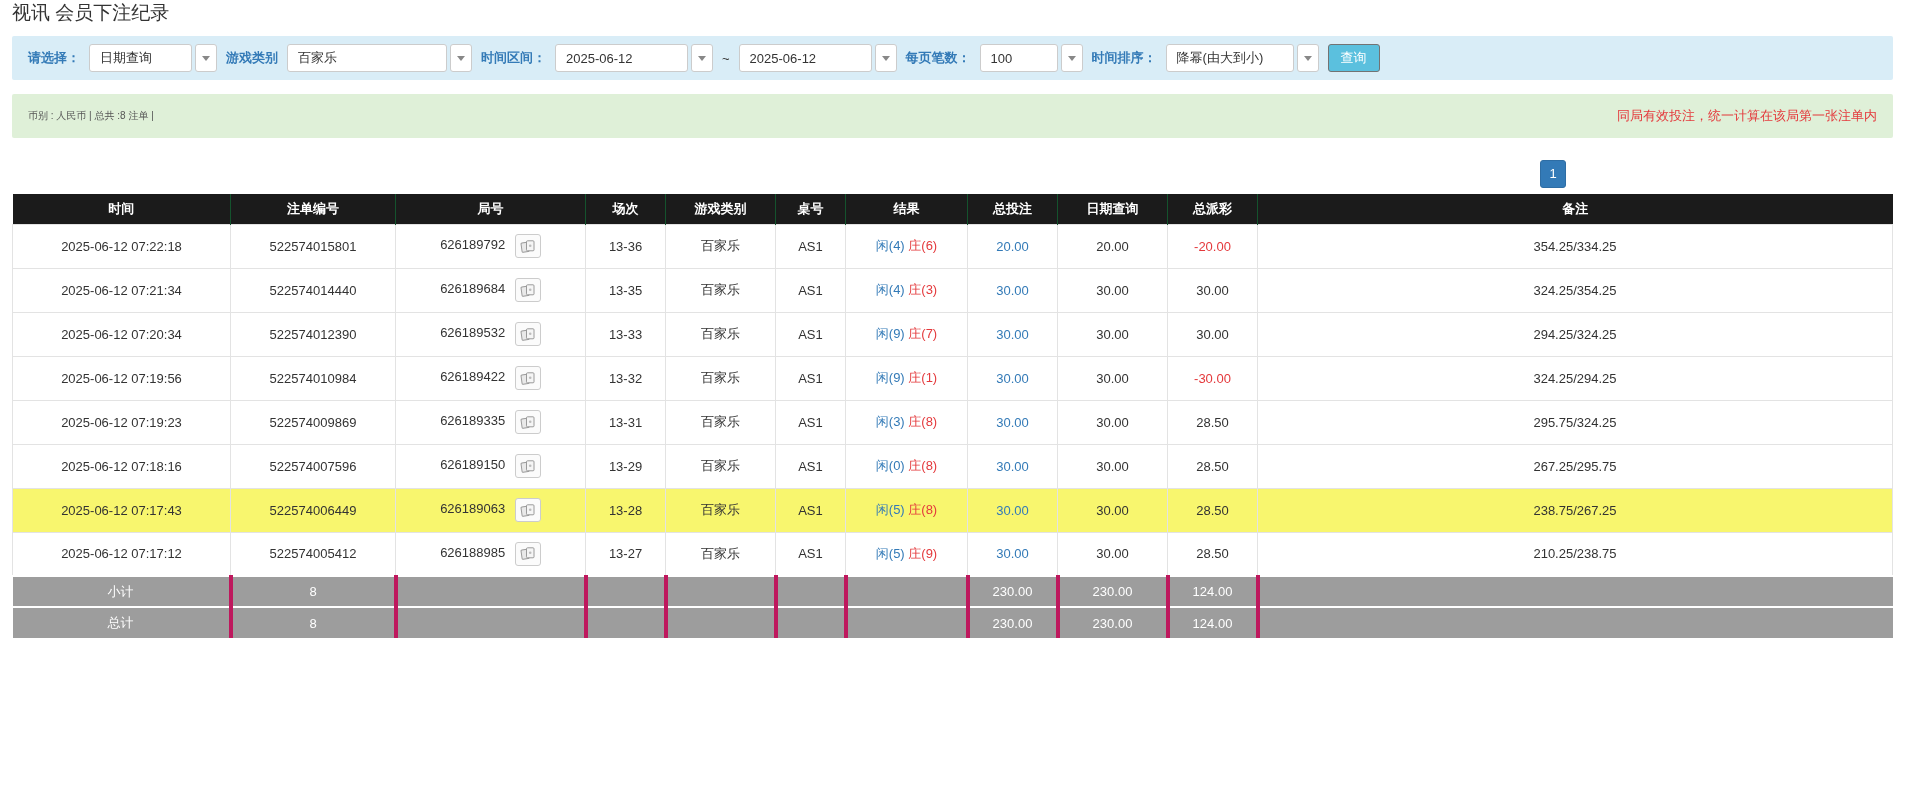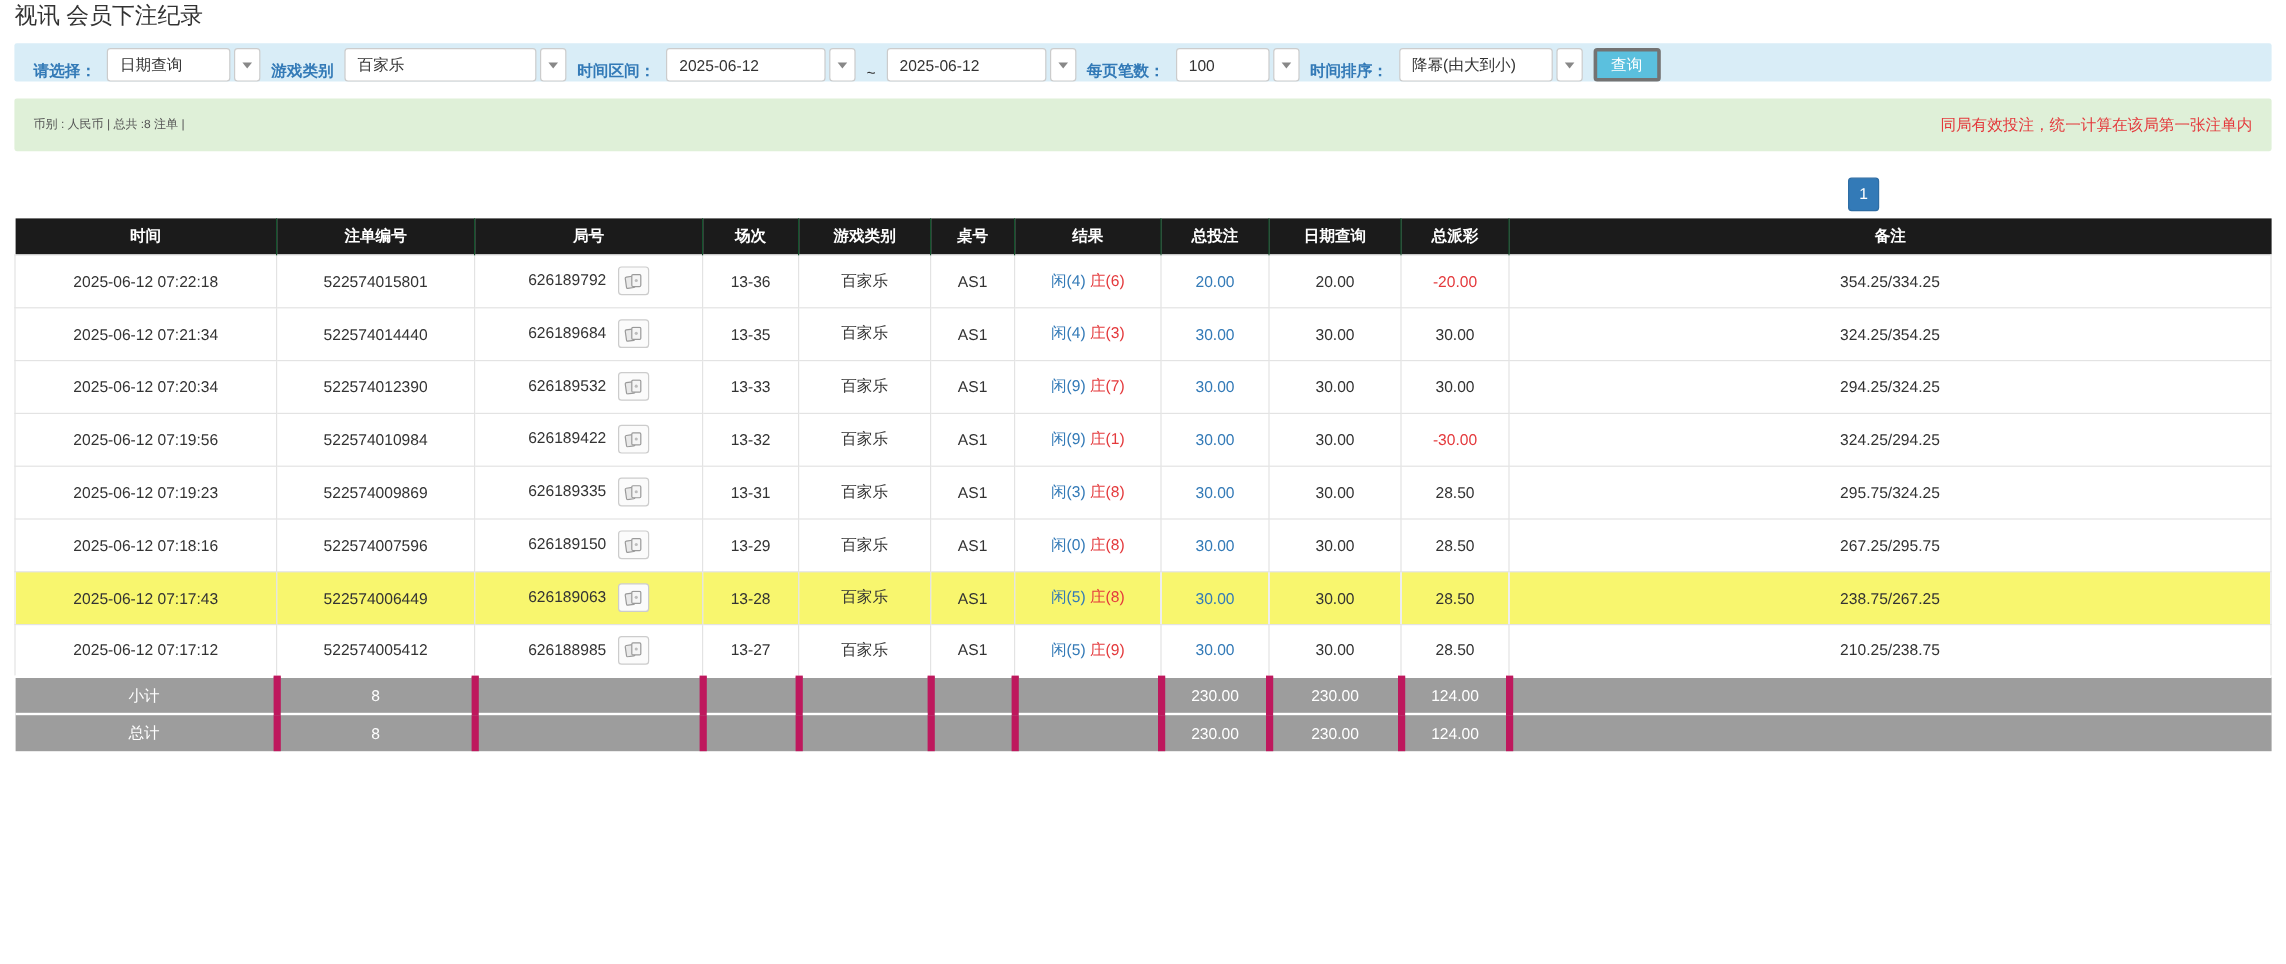--- a/index.html
+++ b/index.html
@@ -14,23 +14,23 @@
     overflow: hidden;
   }
   .page-title {
     font-size: 19px;
     font-weight: 500;
     color: #333;
     margin: 0 0 10px;
   }
   .filter-bar {
     background: var(--filter-bg, #d9edf7);
-    height: 32px;
+    height: 44px;
     display: flex;
-    align-items: flex-end;
+    align-items: center;
     gap: 9px;
     padding: 0 16px;
     border-radius: 2px;
   }
   .filter-label {
     color: var(--accent-blue, #337ab7);
     font-weight: bold;
     font-size: 13px;
     white-space: nowrap;
   }
@@ -65,21 +65,21 @@
   }
   .w-select { min-width: 103px; }
   .w-game   { min-width: 160px; }
   .w-date   { min-width: 133px; }
   .w-per    { min-width: 78px;  }
   .w-sort   { min-width: 128px; }
   .tilde { font-size: 13px; color: #333; }
   .btn-search {
     background: var(--button-cyan, #5bc0de);
     color: #fff;
-    border: 3px solid #737373;
+    border: 1px solid #737373;
     border-radius: 3px;
     height: 28px;
     padding: 0 12px;
     font-size: 13px;
     cursor: pointer;
     font-family: inherit;
   }
   .summary-bar {
     background: var(--summary-bg, #dff0d8);
     height: 44px;
@@ -139,21 +139,21 @@
   tbody tr.highlighted td { background: var(--highlight-yellow, #f8f66e); }
   .bet-link { color: var(--accent-blue, #337ab7); cursor: pointer; text-decoration: none; }
   .player { color: var(--accent-blue, #337ab7); }
   .banker { color: var(--alert-red, #e4393c); }
   td.payout.negative { color: var(--alert-red, #e4393c); }
   tfoot td {
     background: var(--footer-bg, #9d9d9d);
     color: #fff;
     height: 31px;
     text-align: center;
-    border-right: 6px solid #be185d;
+    border-right: 4px solid #be185d;
     border-top: 2px solid #fff;
     font-size: 13px;
   }
   tfoot td:last-child { border-right: none; }
   .icon-box {
     display: inline-flex;
     align-items: center;
     justify-content: center;
     width: 26px;
     height: 24px;

